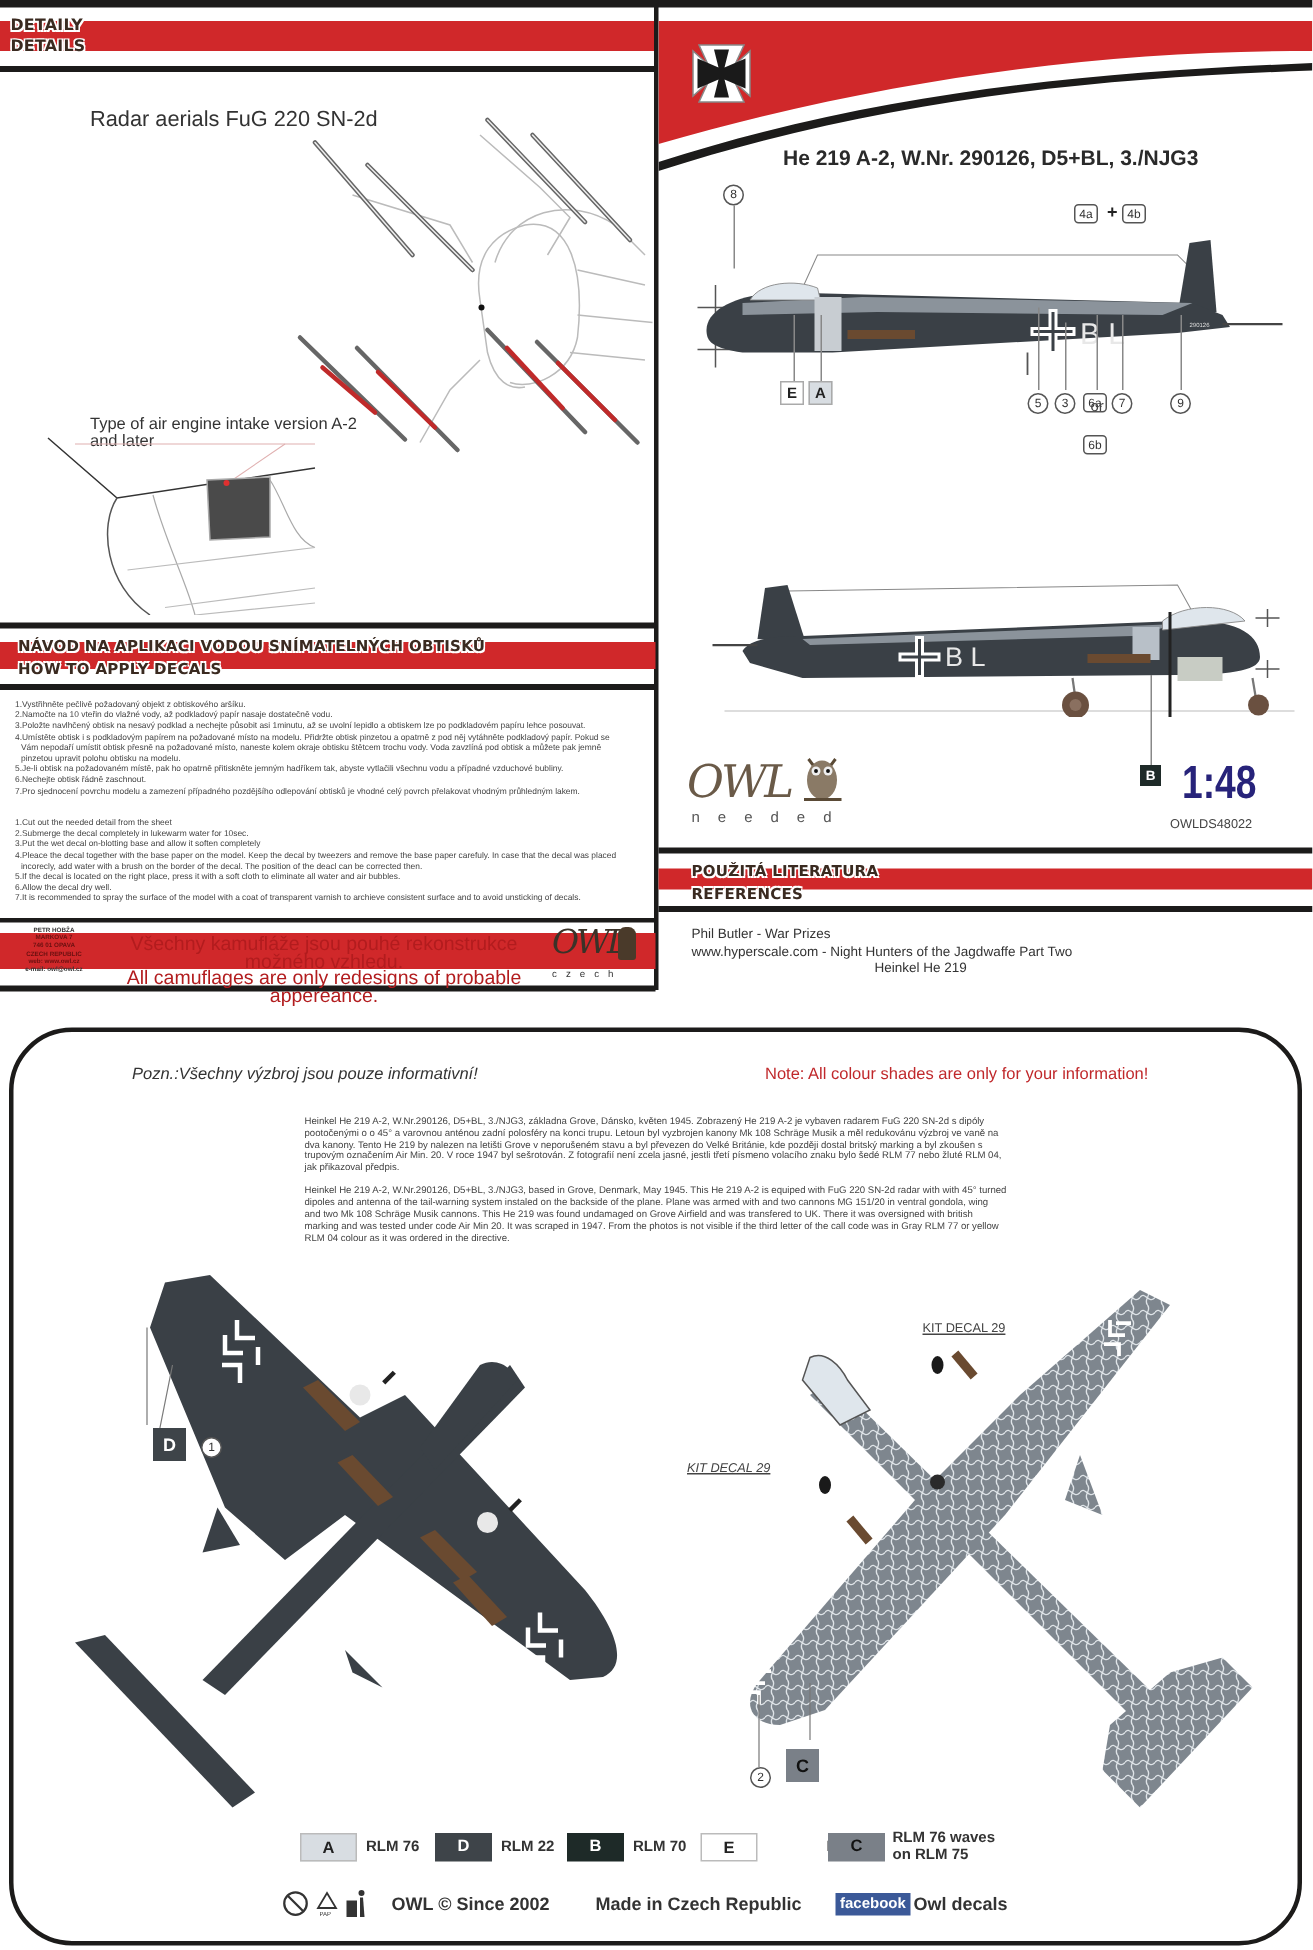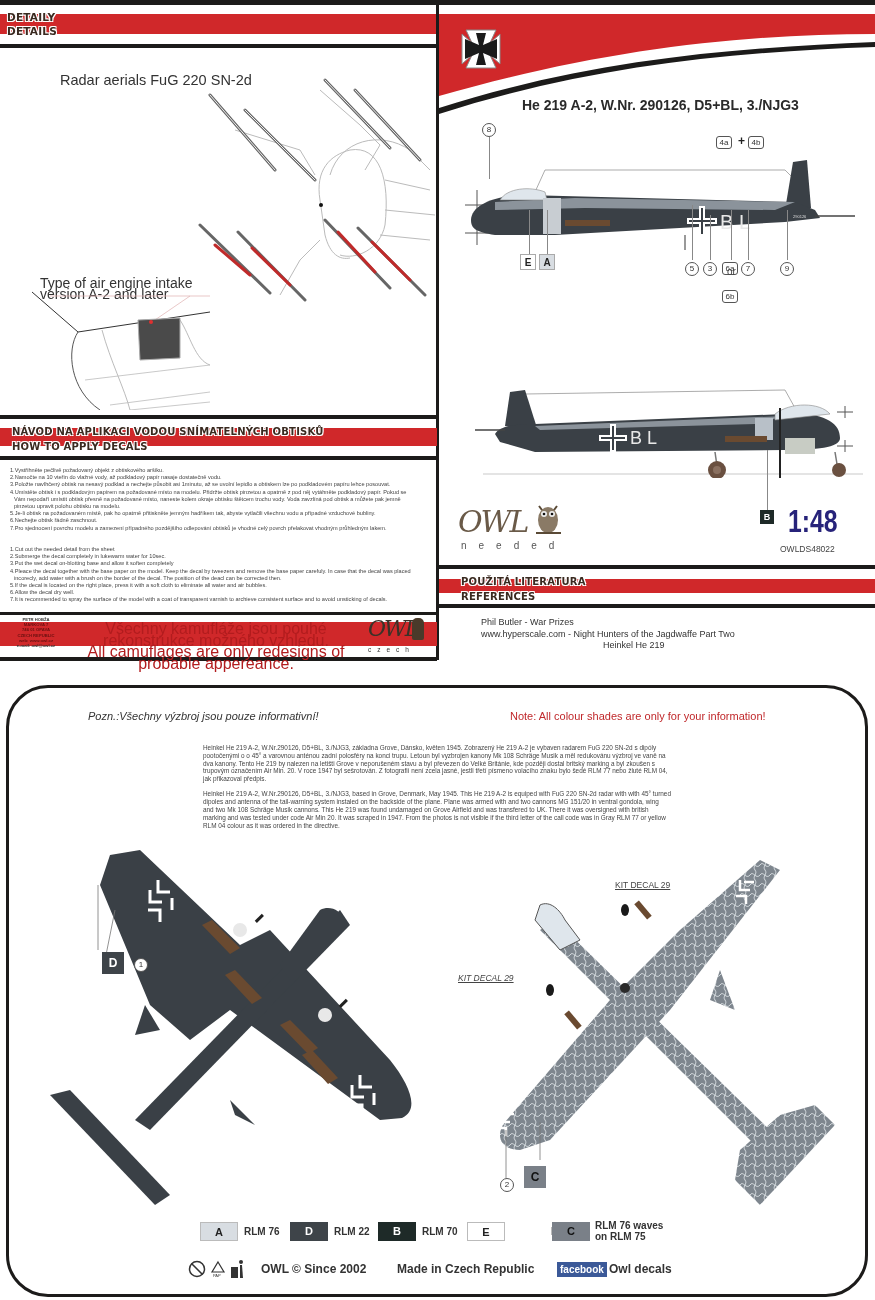--- a/index.html
+++ b/index.html
@@ -12,50 +12,50 @@
   .bar-black { position: absolute; background: #1c1b1a; }
   .bar-red { position: absolute; background: #d0282a; }
   .banner-title {
     position: absolute; font-family: "DejaVu Sans", sans-serif; font-weight: bold;
     font-size: 10.5px; line-height: 13px; color: #3a2a20; letter-spacing: 0.2px;
     text-shadow: 1px 1px 0 #fff, -1px 1px 0 #fff, 1px -1px 0 #fff, -1px -1px 0 #fff;
   }
 
   
   .radar-title { position: absolute; left: 60px; top: 72px; font-size: 14.5px; color: #333; }
-  .intake-label { position: absolute; left: 40px; top: 278px; font-size: 14px; line-height: 11px; color: #333; width: 190px; }
+  .intake-label { position: absolute; left: 60px; top: 278px; font-size: 11px; line-height: 11px; color: #333; width: 190px; }
 
   
   .profile-title { position: absolute; left: 522px; top: 97px; font-size: 14px; font-weight: bold; color: #2a2a2a; }
   .callout { position: absolute; width: 14px; height: 14px; border: 1px solid #555; border-radius: 50%;
              font-size: 8px; line-height: 12px; text-align: center; color: #333; background: #fff; }
   .callout-rect { position: absolute; height: 13px; border: 1px solid #555; border-radius: 3px;
                   font-size: 8px; line-height: 11px; text-align: center; color: #333; background: #fff; padding: 0 2px; min-width: 16px; }
   .color-chip { position: absolute; width: 16px; height: 16px; font-size: 10px; font-weight: bold;
                 text-align: center; line-height: 16px; }
   .leader { position: absolute; background: #888; }
 
   
   .instr { position: absolute; left: 10px; font-size: 5.6px; line-height: 7.2px; color: #444; width: 425px; }
   .instr div { white-space: nowrap; }
   .instr .ind { padding-left: 4px; }
 
   
   .addr { position: absolute; left: 8px; top: 617px; width: 56px; font-size: 4.2px; line-height: 5.2px; text-align: center; color: #6a1010; font-weight: bold; }
-  .disclaimer { position: absolute; left: 66px; top: 623px; width: 300px; text-align: center; font-size: 16px; line-height: 11.5px; color: #b21c1e; }
+  .disclaimer { position: absolute; left: 66px; top: 623px; width: 300px; text-align: center; font-size: 13px; line-height: 11.5px; color: #b21c1e; }
   .czech-text { position: absolute; left: 368px; top: 646px; font-size: 6.5px; letter-spacing: 6px; color: #333; }
 
   
   .owl-logo-word { position: absolute; left: 458px; top: 504px; font-family: "DejaVu Serif", serif; font-size: 30px; color: #6a5a48; letter-spacing: -2px; font-style: italic; }
   .decals-word { position: absolute; left: 461px; top: 540px; font-size: 10px; letter-spacing: 12px; color: #555; }
   .scale { position: absolute; left: 788px; top: 504px; font-size: 31px; font-weight: bold; color: #27237a; font-family: "Liberation Sans Narrow", "Liberation Sans", sans-serif; transform: scaleX(0.8); transform-origin: left top; }
   .product-code { position: absolute; left: 780px; top: 544px; font-size: 8.5px; color: #444; }
 
   
-  .refs { position: absolute; left: 461px; top: 617px; font-size: 9px; line-height: 11.5px; color: #333; margin-left: 20px; }
+  .refs { position: absolute; left: 461px; top: 617px; font-size: 9px; line-height: 11.5px; color: #333; }
 
   
   .panel { position: absolute; left: 6px; top: 685px; width: 862px; height: 612px; border: 3px solid #1c1b1a; border-radius: 42px; }
   .note-cz { position: absolute; left: 88px; top: 710px; font-size: 11px; font-style: italic; color: #333; }
   .note-en { position: absolute; left: 510px; top: 710px; font-size: 11px; color: #c0282b; }
   .desc { position: absolute; left: 203px; top: 744px; width: 468px; font-size: 6.4px; line-height: 7.8px; color: #444; }
   .desc p { margin-bottom: 7.5px; }
   .kit-label { position: absolute; font-size: 8.5px; color: #444; text-decoration: underline; }
 
   

